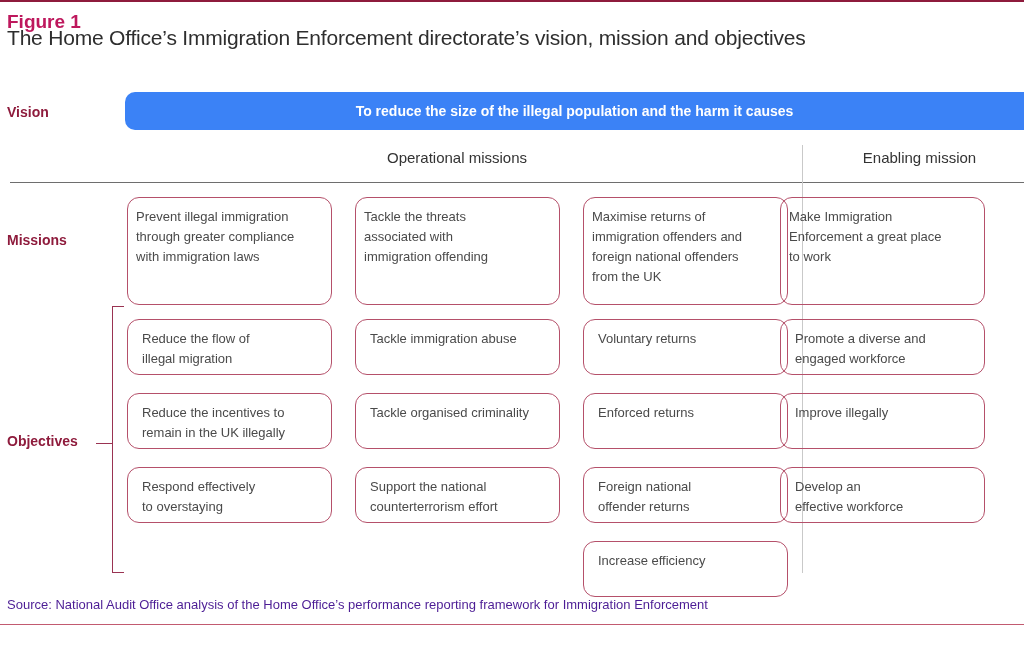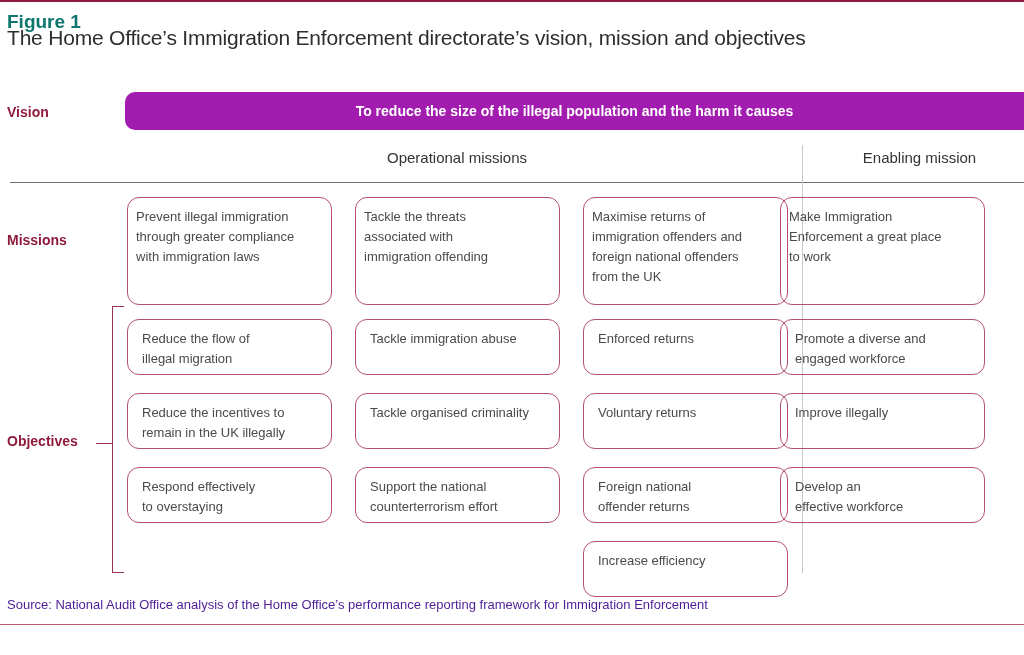--- a/index.html
+++ b/index.html
@@ -11,36 +11,36 @@
     height: 655px;
     background: #ffffff;
     overflow: hidden;
   }
   .top-rule {
     position: absolute; left: 0; top: 0; width: 1024px; height: 2px;
     background: #8E1B3C;
   }
   .figure-label {
     position: absolute; left: 7px; top: 11px;
-    font-size: 19px; font-weight: bold; color: #0f766e;
+    font-size: 19px; font-weight: bold; color: #be185d;
   }
   .figure-title {
     position: absolute; left: 7px; top: 26px;
     font-size: 21px; color: #2e2e2e; letter-spacing: -0.2px;
   }
   .row-label {
     position: absolute; left: 7px;
     font-size: 14px; font-weight: bold; color: #8E1B3C;
   }
   .vision-label { top: 104px; }
   .missions-label { top: 232px; }
   .objectives-label { top: 433px; }
   .vision-banner {
     position: absolute; left: 125px; top: 92px; width: 899px; height: 38px;
-    background: #a21caf;
+    background: #3b82f6;
     border-radius: 10px 0 0 10px;
     display: flex; align-items: center; justify-content: center;
     color: #ffffff; font-size: 14px; font-weight: bold;
   }
   .group-header {
     position: absolute; top: 149px;
     font-size: 15px; color: #333333; text-align: center;
   }
   .operational-header { left: 127px; width: 660px; }
   .enabling-header { left: 817px; width: 205px; }
@@ -142,22 +142,22 @@
     <div class="box obj-box">Tackle organised criminality</div>
     <div class="box obj-box">Support the national
 counterterrorism effort</div>
   </div>
 
   <div class="col col-3">
     <div class="box mission-box">Maximise returns of
 immigration offenders and
 foreign national offenders
 from the UK</div>
+    <div class="box obj-box">Voluntary returns</div>
     <div class="box obj-box">Enforced returns</div>
-    <div class="box obj-box">Voluntary returns</div>
     <div class="box obj-box">Foreign national
 offender returns</div>
     <div class="box obj-box">Increase efficiency</div>
   </div>
 
   <div class="col col-4">
     <div class="box mission-box">Make Immigration
 Enforcement a great place
 to work</div>
     <div class="box obj-box">Promote a diverse and

